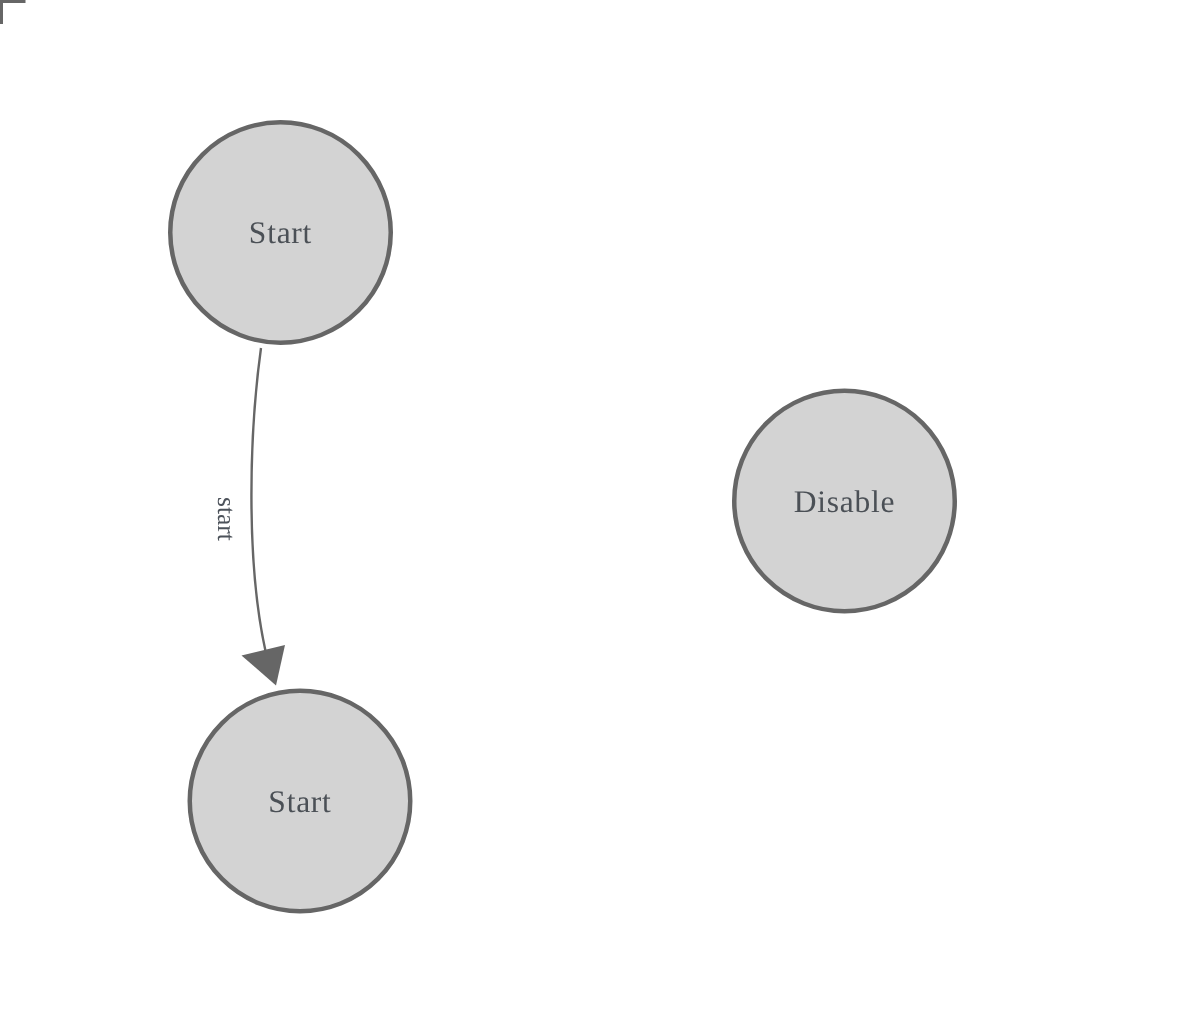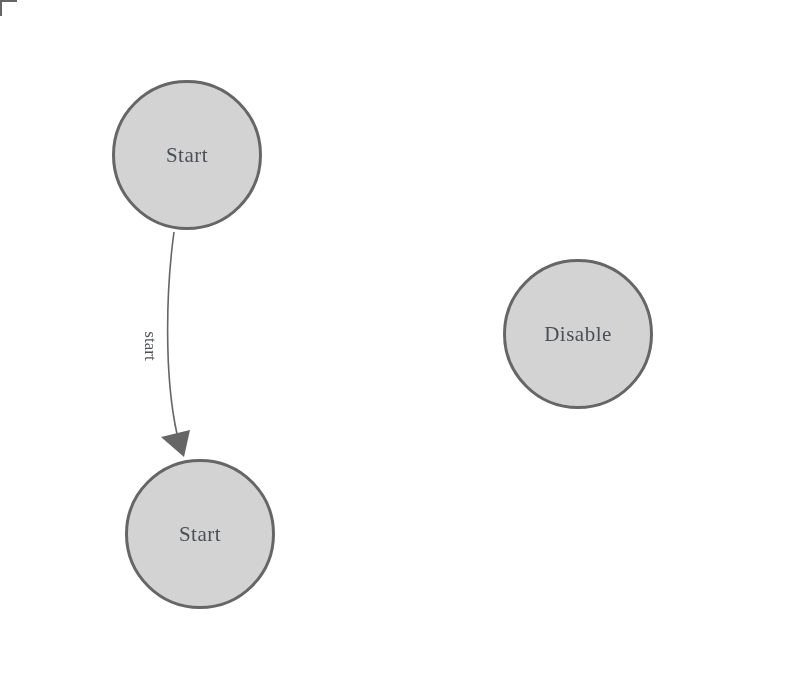--- a/index.html
+++ b/index.html
@@ -37,21 +37,21 @@
     cursor: move;
   }
   .state-node .state-label {
     font-size: 21px;
     color: #4b5056;
     letter-spacing: 0.5px;
     user-select: none;
   }
   .node-start   { left: 112px; top:  80px; }
   .node-ready   { left: 125px; top: 459px; }
-  .node-disable { left: 503px; top: 259px; text-align: center; }
+  .node-disable { left: 488px; top: 259px; text-align: center; }
   .edge-label {
     position: absolute;
     left: 150px;
     top: 346px;
     transform: translate(-50%, -50%) rotate(90deg);
     font-size: 17px;
     color: #4c525a;
     white-space: nowrap;
     cursor: pointer;
     user-select: none;

